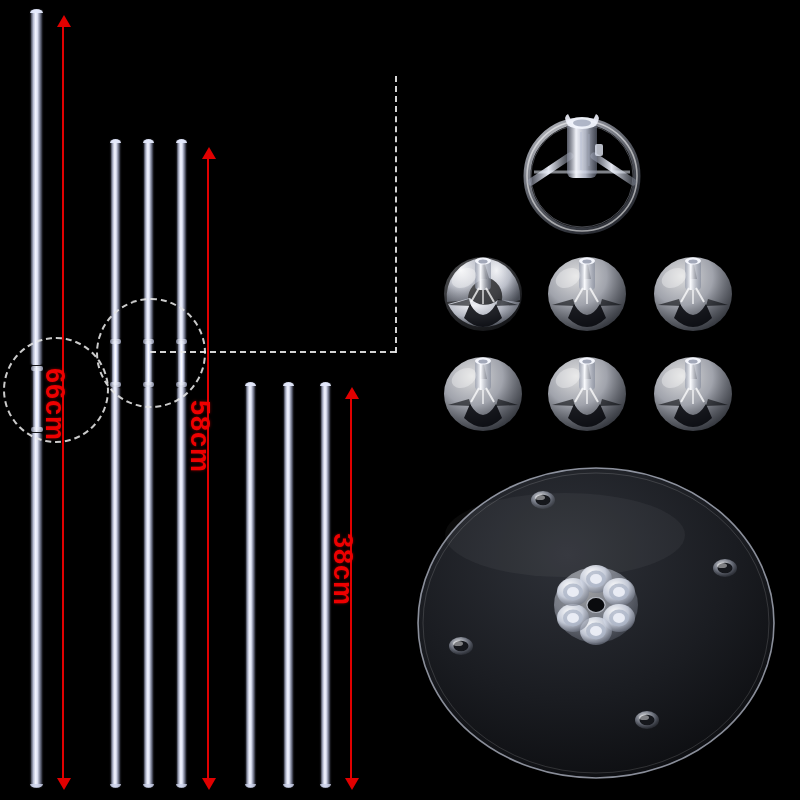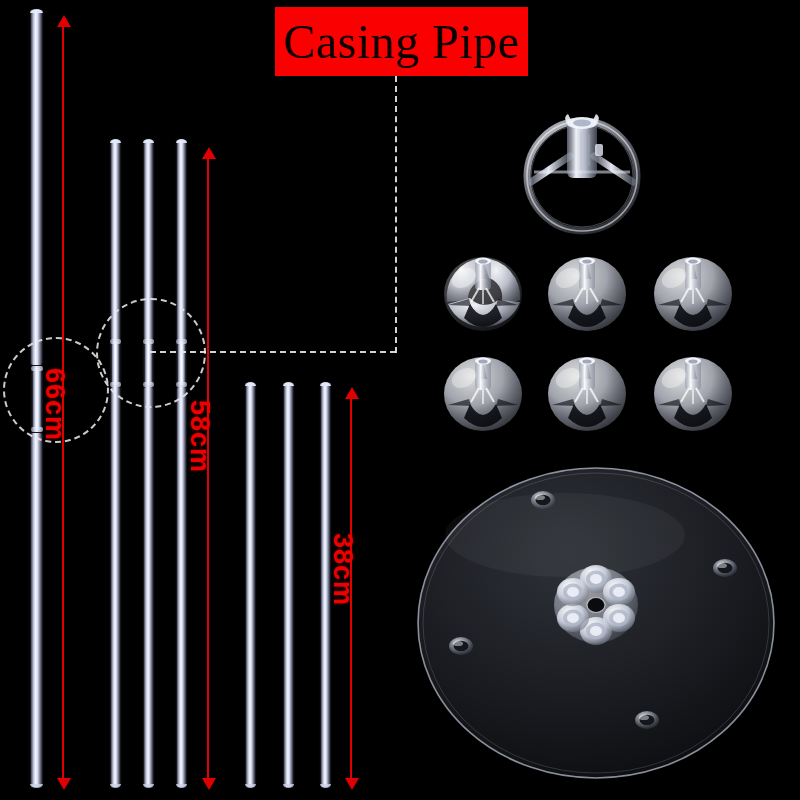--- a/index.html
+++ b/index.html
@@ -212,23 +212,20 @@
 
   <div class="dim" style="left:350px; top:398px; height:381px;">
     <div class="head-up"></div>
     <div class="head-dn"></div>
   </div>
   <div class="dim-label" style="left:358px; top:533px;">38cm</div>
 
   <div class="leader-h" style="left:150px; top:351px; width:246px;"></div>
   <div class="leader-v" style="left:395px; top:76px; height:277px;"></div>
 
-  <div class="callout" style="left:275px; top:7px; width:253px; height:69px;">
-    <span>Casing Pipe</span>
-  </div>
 
   <div class="part" style="left:512px; top:100px; width:140px; height:140px;">
     <svg width="140" height="140" viewBox="0 0 140 140">
       <defs>
         <radialGradient id="plasticG" cx="38%" cy="30%" r="75%">
           <stop offset="0%" stop-color="#ffffff" stop-opacity="0.95"></stop>
           <stop offset="55%" stop-color="#d5dae8" stop-opacity="0.62"></stop>
           <stop offset="100%" stop-color="#6d7487" stop-opacity="0.38"></stop>
         </radialGradient>
         <linearGradient id="spokeG" x1="0" y1="0" x2="1" y2="0">

